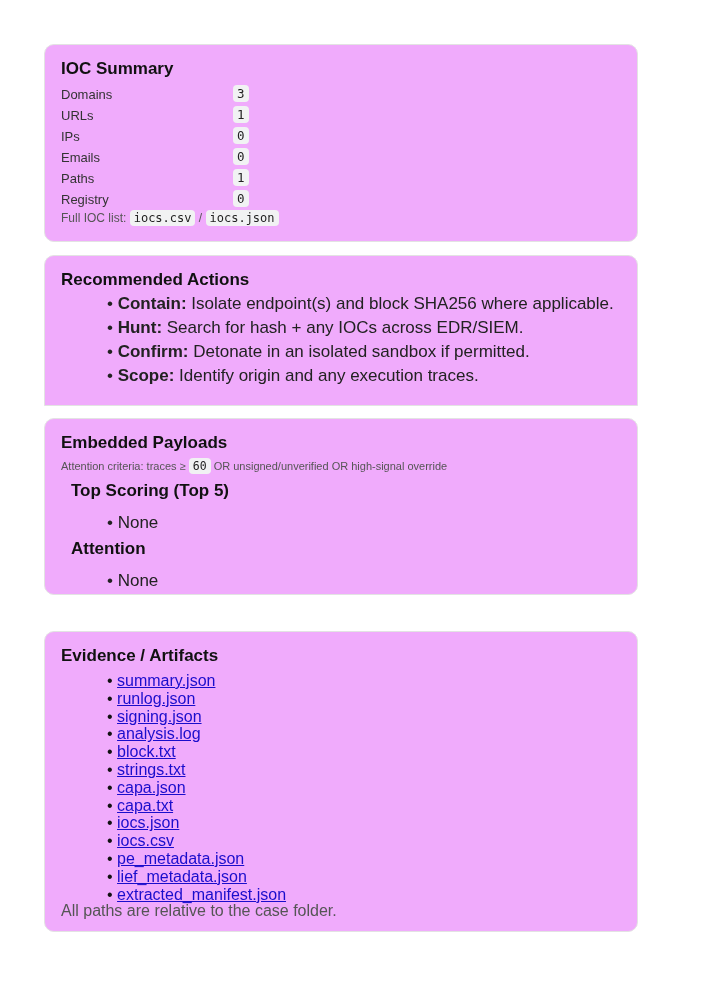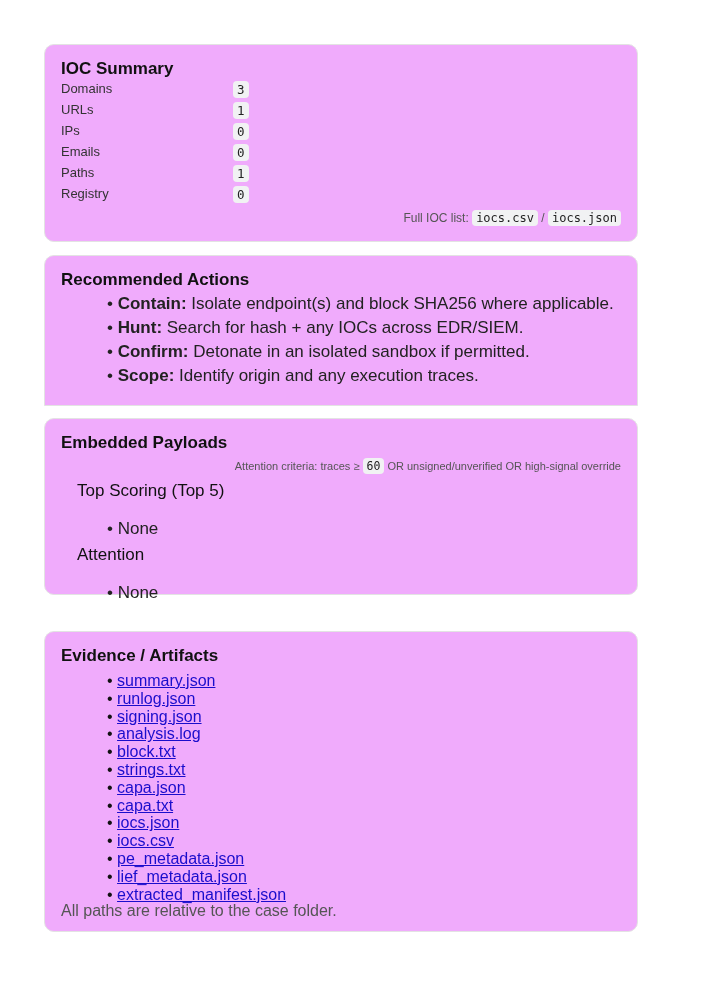--- a/index.html
+++ b/index.html
@@ -10,29 +10,29 @@
     .card {
       position: absolute; left: 44px; width: 594px; box-sizing: border-box;
       border: 1px solid #e3e3e3; border-radius: 10px; background: #f0abfc;
       padding: 14px 16px 0 16px;
     }
     .card.flat-bottom { border-bottom-left-radius: 0; border-bottom-right-radius: 0; }
     h2 {
       margin: 0; font-size: 17px; font-weight: bold; line-height: 20px; color: #111;
     }
     h3 {
-      margin: 16px; font-size: 17px; font-weight: normal; line-height: 20px; color: #111;
+      margin: 10px; font-size: 17px; font-weight: bold; line-height: 20px; color: #111;
     }
-    .kv-row { display: flex; height: 21px; align-items: flex-start; font-size: 13px; color: #333; }
+    .kv-row { display: flex; height: 21px; align-items: flex-end; font-size: 13px; color: #333; }
     .kv-label { width: 172px; }
     .pill {
       font-family: "DejaVu Sans Mono", monospace; font-size: 12.5px; color: #222;
       background: #f1f2f3; border-radius: 4px; padding: 1px 4px; line-height: 15px;
     }
-    .note { font-size: 12px; color: #555; line-height: 18px; text-align: right; }
+    .note { font-size: 12px; color: #555; line-height: 18px; }
     .note .pill { font-size: 12px; }
     ul.bullets { margin: 0; padding: 0 0 0 46px; list-style: none; }
     ul.bullets li { font-size: 17px; line-height: 24px; color: #222; }
     ul.bullets li::before { content: "• "; }
     ul.links { margin: 0; padding: 0 0 0 46px; list-style: none; }
     ul.links li { font-size: 16px; line-height: 17.8px; }
     ul.links li::before { content: "• "; color: #111; }
     ul.links a { color: #1a0dcc; text-decoration: underline; }
     .small-foot { font-size: 16px; color: #555; line-height: 15px; }
   </style>

